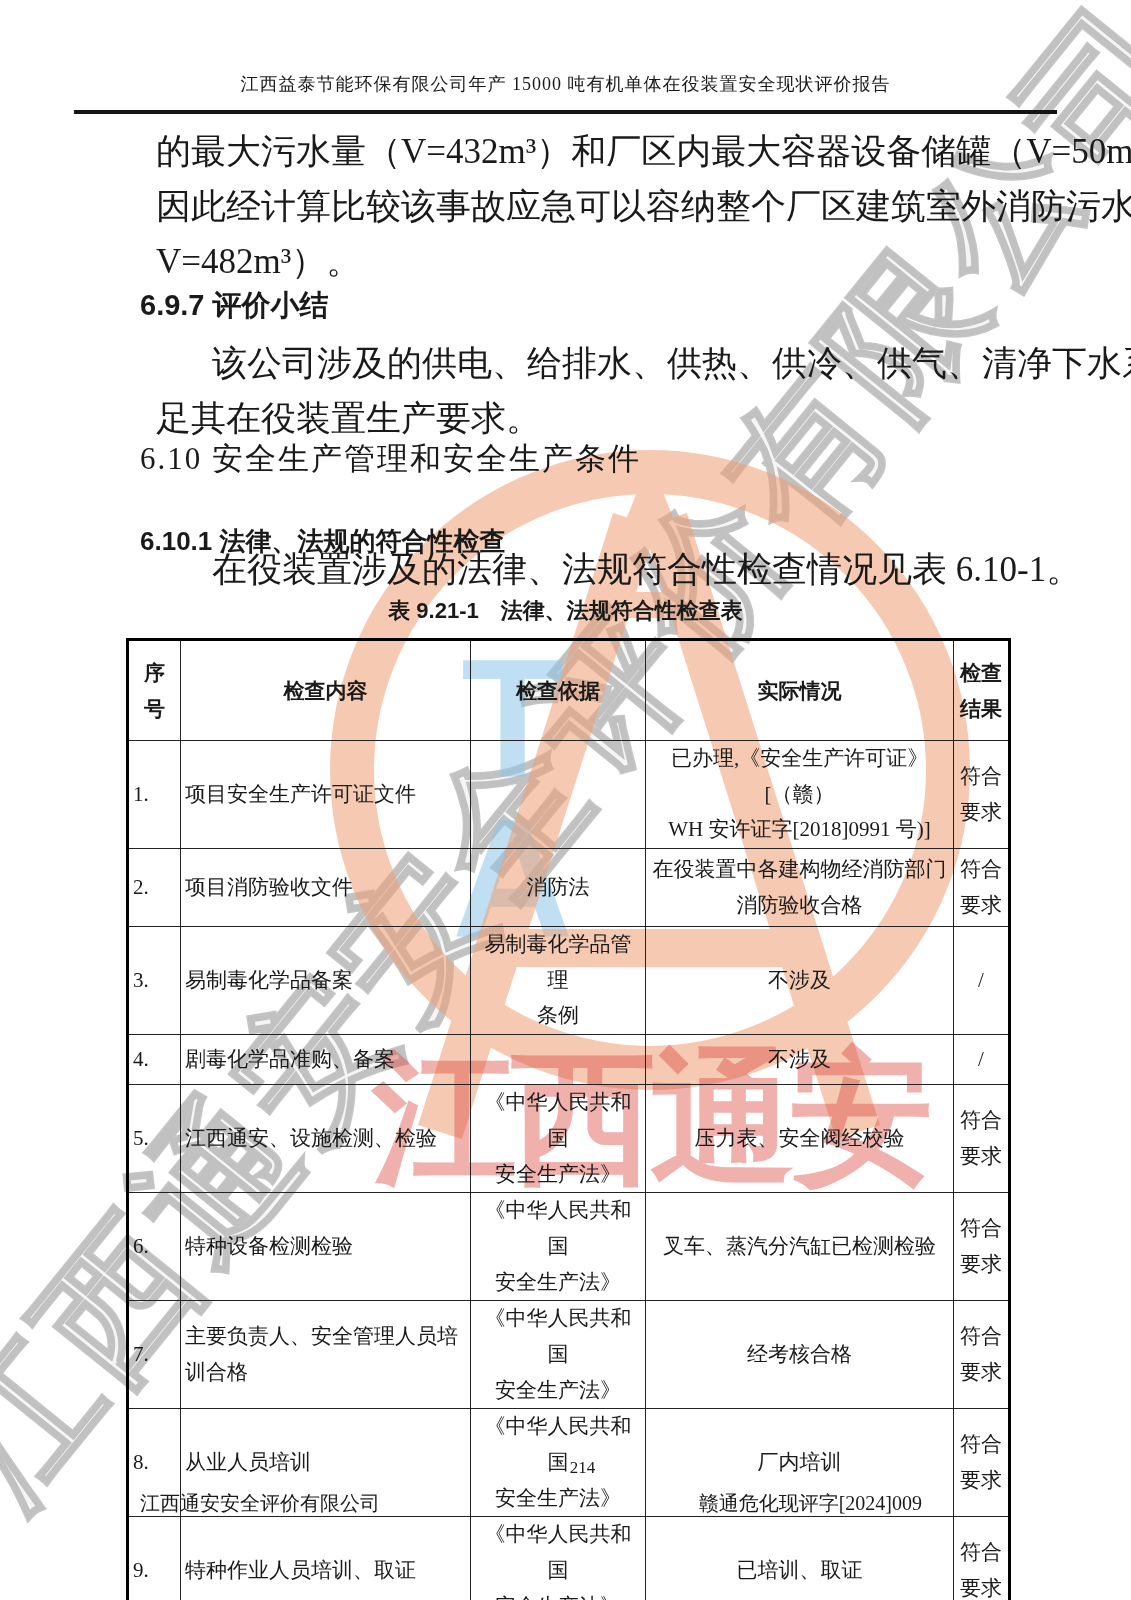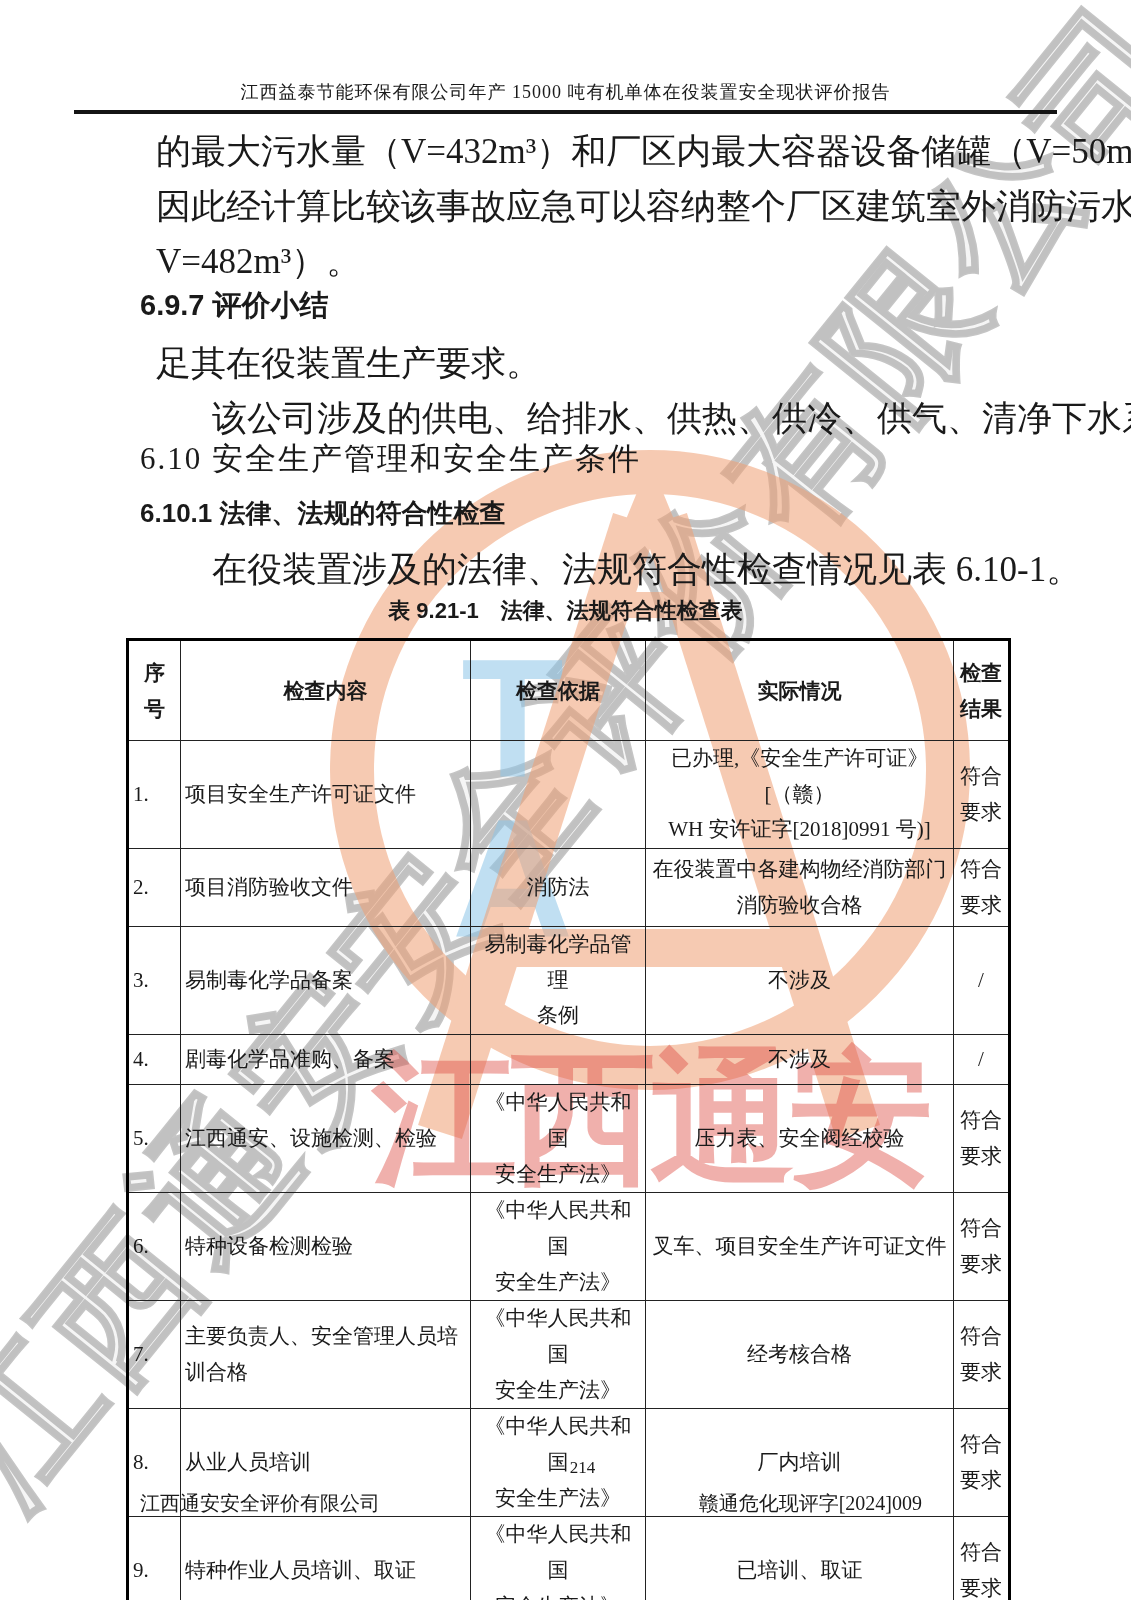--- a/index.html
+++ b/index.html
@@ -30,21 +30,21 @@
     position:absolute; left:372px; top:1022px;
     font-size:145px; font-weight:bold; letter-spacing:-6px; white-space:nowrap;
     font-family:"Liberation Sans","DejaVu Sans",sans-serif;
     color:rgba(221,79,72,0.45);
   }
 
   
   .content { position:absolute; inset:0; z-index:1; }
 
   .doc-title {
-    position:absolute; top:80px; left:0; width:100%; text-align:center;
+    position:absolute; top:72px; left:0; width:100%; text-align:center;
     font-size:18px; letter-spacing:1px;
   }
   .title-rule { position:absolute; top:110px; left:74px; width:983px; border-top:4px solid #141414; }
 
   .para { position:absolute; left:140px; width:860px; font-size:35px;margin-left:16px; }
   .pline { height:55px; line-height:55px; white-space:nowrap; }
   .indent { padding-left:56px; }
 
   #para1 { top:124px; }
   #para2 { top:336px; }
@@ -52,21 +52,21 @@
 
   .h-697 {
     position:absolute; left:140px; top:286px; font-size:29px; font-weight:bold;
     font-family:"Liberation Sans","DejaVu Sans",sans-serif;
   }
   .h-610 {
     position:absolute; left:140px; top:438px; font-size:31px; font-weight:normal;
     letter-spacing:2px;
   }
   .h-6101 {
-    position:absolute; left:140px; top:496px; font-size:26px; font-weight:bold;
+    position:absolute; left:140px; top:524px; font-size:26px; font-weight:bold;
     font-family:"Liberation Sans","DejaVu Sans",sans-serif;
   }
   .tbl-caption {
     position:absolute; top:596px; left:0; width:100%; text-align:center;
     font-size:22px; font-weight:bold;
     font-family:"Liberation Sans","DejaVu Sans",sans-serif;
   }
 
   .table-wrap { position:absolute; top:638px; left:126px; }
   table.check { width:882px; border-collapse:collapse; table-layout:fixed; border:3px solid #000; font-size:21px; }
@@ -117,22 +117,22 @@
 
     <div class="para" id="para1">
       <div class="pline">的最大污水量（V=432m³）和厂区内最大容器设备储罐（V=50m³）泄漏量。</div>
       <div class="pline">因此经计算比较该事故应急可以容纳整个厂区建筑室外消防污水量（总</div>
       <div class="pline">V=482m³）。</div>
     </div>
 
     <div class="h-697">6.9.7 评价小结</div>
 
     <div class="para" id="para2">
+      <div class="pline indent">该公司涉及的供电、给排水、供热、供冷、供气、清净下水系统等可满</div>
       <div class="pline">足其在役装置生产要求。</div>
-      <div class="pline indent">该公司涉及的供电、给排水、供热、供冷、供气、清净下水系统等可满</div>
     </div>
 
     <div class="h-610">6.10 安全生产管理和安全生产条件</div>
     <div class="h-6101">6.10.1 法律、法规的符合性检查</div>
 
     <div class="para" id="para3">
       <div class="pline indent">在役装置涉及的法律、法规符合性检查情况见表 6.10-1。</div>
     </div>
 
     <div class="tbl-caption">表 9.21-1　法律、法规符合性检查表</div>
@@ -198,21 +198,21 @@
 安全生产法》</td>
               <td class="c-actual">压力表、安全阀经校验</td>
               <td class="c-result">符合
 要求</td>
             </tr>
             <tr style="height: 80px;">
               <td class="c-no">6.</td>
               <td class="c-content">特种设备检测检验</td>
               <td class="c-basis">《中华人民共和国
 安全生产法》</td>
-              <td class="c-actual">叉车、项目安全生产许可证文件</td>
+              <td class="c-actual">叉车、蒸汽分汽缸已检测检验</td>
               <td class="c-result">符合
 要求</td>
             </tr>
             <tr style="height: 76px;">
               <td class="c-no">7.</td>
               <td class="c-content">主要负责人、安全管理人员培
 训合格</td>
               <td class="c-basis">《中华人民共和国
 安全生产法》</td>
               <td class="c-actual">经考核合格</td>

